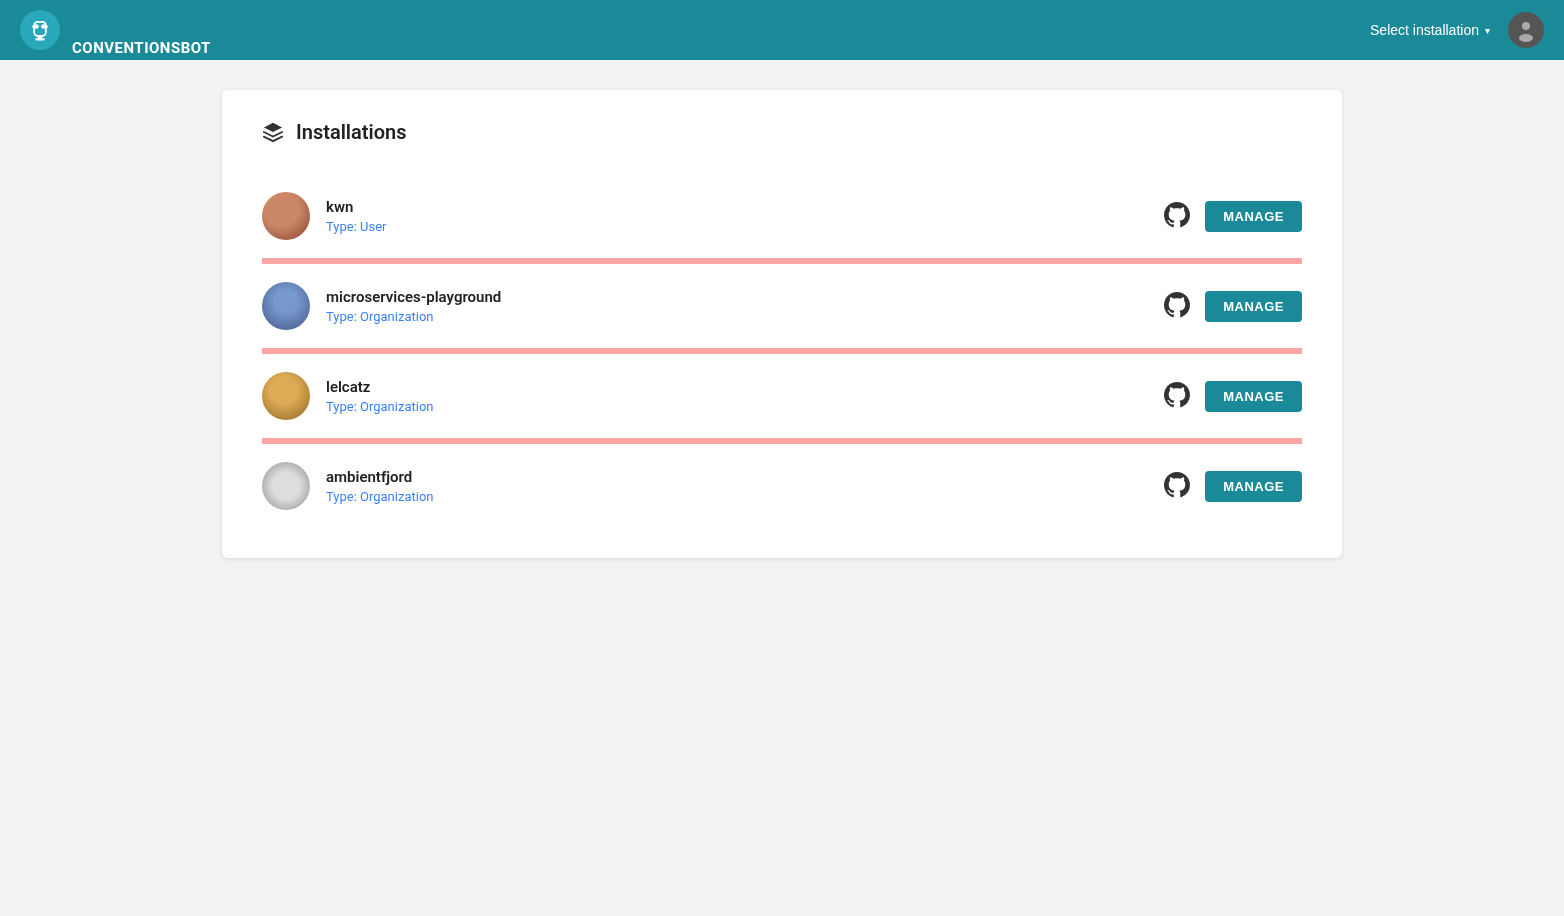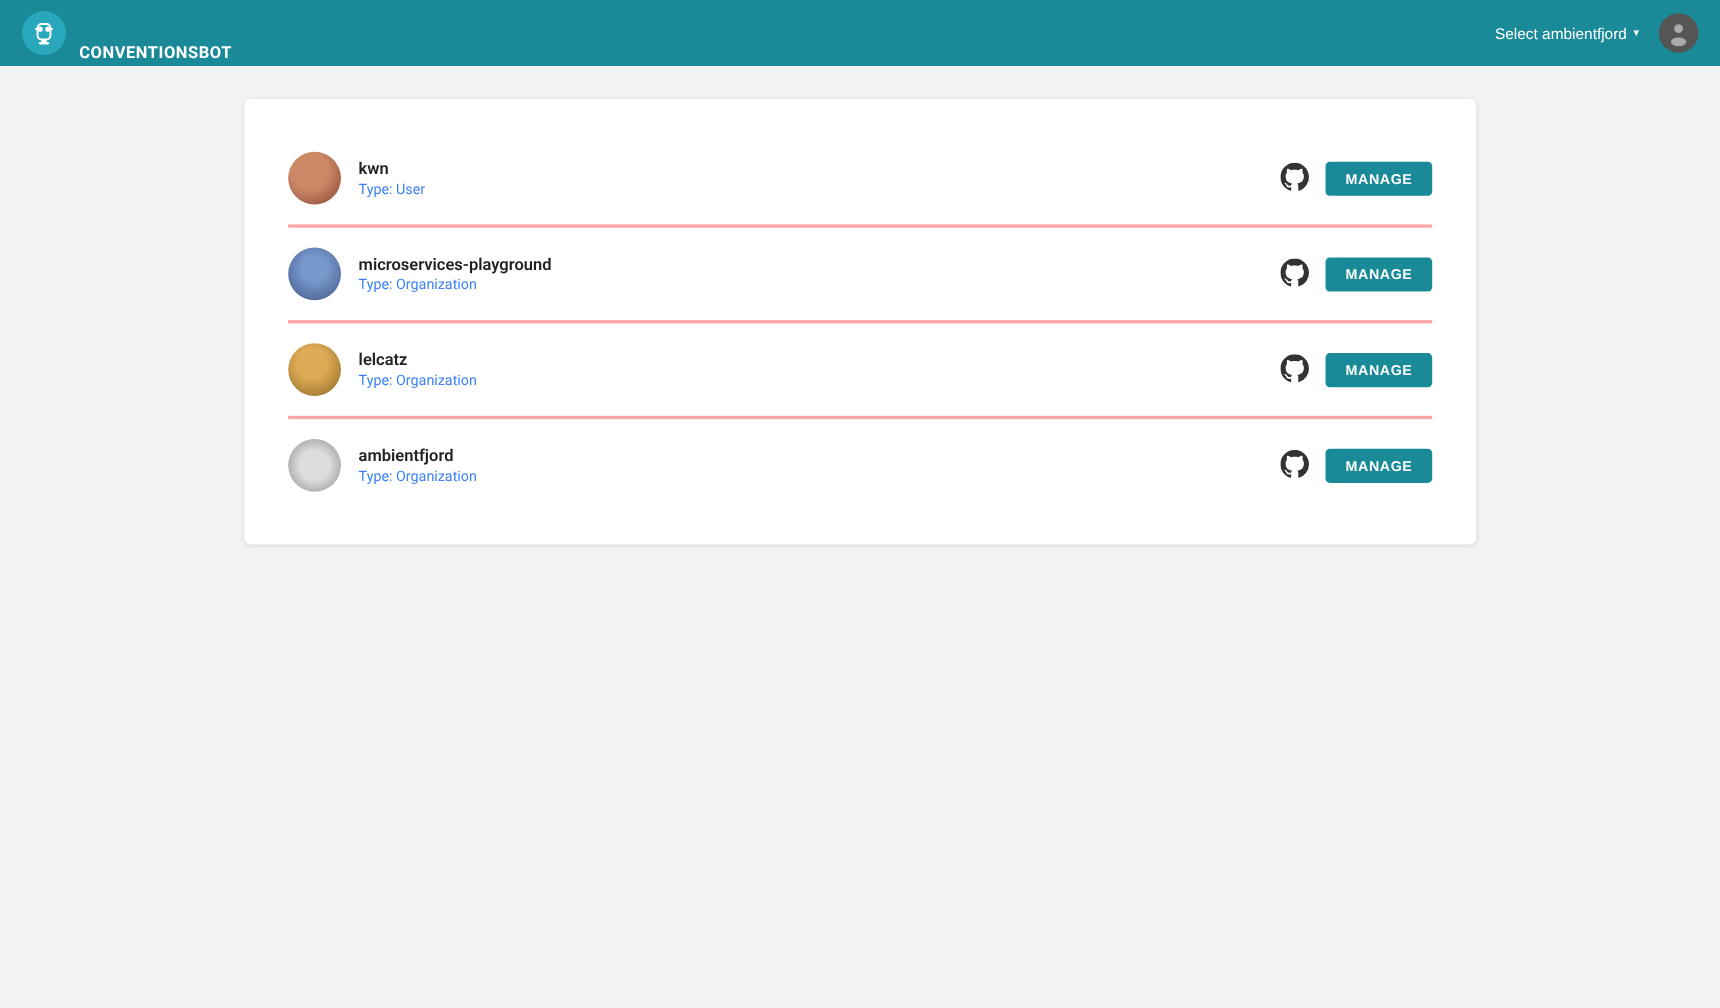--- a/index.html
+++ b/index.html
@@ -131,21 +131,21 @@
       display: flex;
       flex-direction: column;
       gap: 0;
     }
 
     .installation-row {
       display: flex;
       align-items: center;
       justify-content: space-between;
       padding: 18px 0;
-      border-bottom: 3px solid #fca5a5;
+      border-bottom: 6px solid #fca5a5;
     }
 
     .installation-row:last-child {
       border-bottom: none;
     }
 
     .installation-left {
       display: flex;
       align-items: center;
       gap: 16px;
@@ -246,34 +246,44 @@
         <rect x="10" y="17" width="4" height="3" fill="white"></rect>
         <rect x="8" y="19" width="8" height="2" rx="1" fill="white"></rect>
         <line x1="5" y1="9" x2="7" y2="9" stroke="white" stroke-width="1.5"></line>
         <line x1="17" y1="9" x2="19" y2="9" stroke="white" stroke-width="1.5"></line>
       </svg>
     </div>
     <span class="header-title">CONVENTIONSBOT</span>
   </div>
   <div class="header-right">
     <button class="select-installation-btn">
-      <span>Select ambientfjord</span>
+      <span>Select installation</span>
       <span class="chevron-down">▾</span>
     </button>
     <div class="user-avatar-header">
       <svg viewBox="0 0 24 24" fill="#888" xmlns="http://www.w3.org/2000/svg">
         <circle cx="12" cy="8" r="4" fill="#aaa"></circle>
         <ellipse cx="12" cy="20" rx="7" ry="4" fill="#aaa"></ellipse>
       </svg>
     </div>
   </div>
 </header>
 
 <main class="main">
   <div class="card">
+    <div class="card-header">
+      <div class="layers-icon">
+        <svg width="22" height="22" viewBox="0 0 24 24" fill="none" xmlns="http://www.w3.org/2000/svg">
+          <path d="M12 2L2 7l10 5 10-5-10-5z" fill="#333"></path>
+          <path d="M2 12l10 5 10-5" stroke="#333" stroke-width="2" stroke-linecap="round" fill="none"></path>
+          <path d="M2 17l10 5 10-5" stroke="#333" stroke-width="2" stroke-linecap="round" fill="none"></path>
+        </svg>
+      </div>
+      <h1 class="card-title">Installations</h1>
+    </div>
 
     <div class="installation-list" id="installation-list">
     <div class="installation-row">
     <div class="installation-left">
       <div class="installation-avatar avatar-kwn-img">
         <div class="avatar-placeholder" style="background:transparent; width:100%; height:100%; border-radius:50%;"></div>
       </div>
       <div class="installation-info">
         <span class="installation-name">kwn</span>
         <span class="installation-type">Type: User</span>

